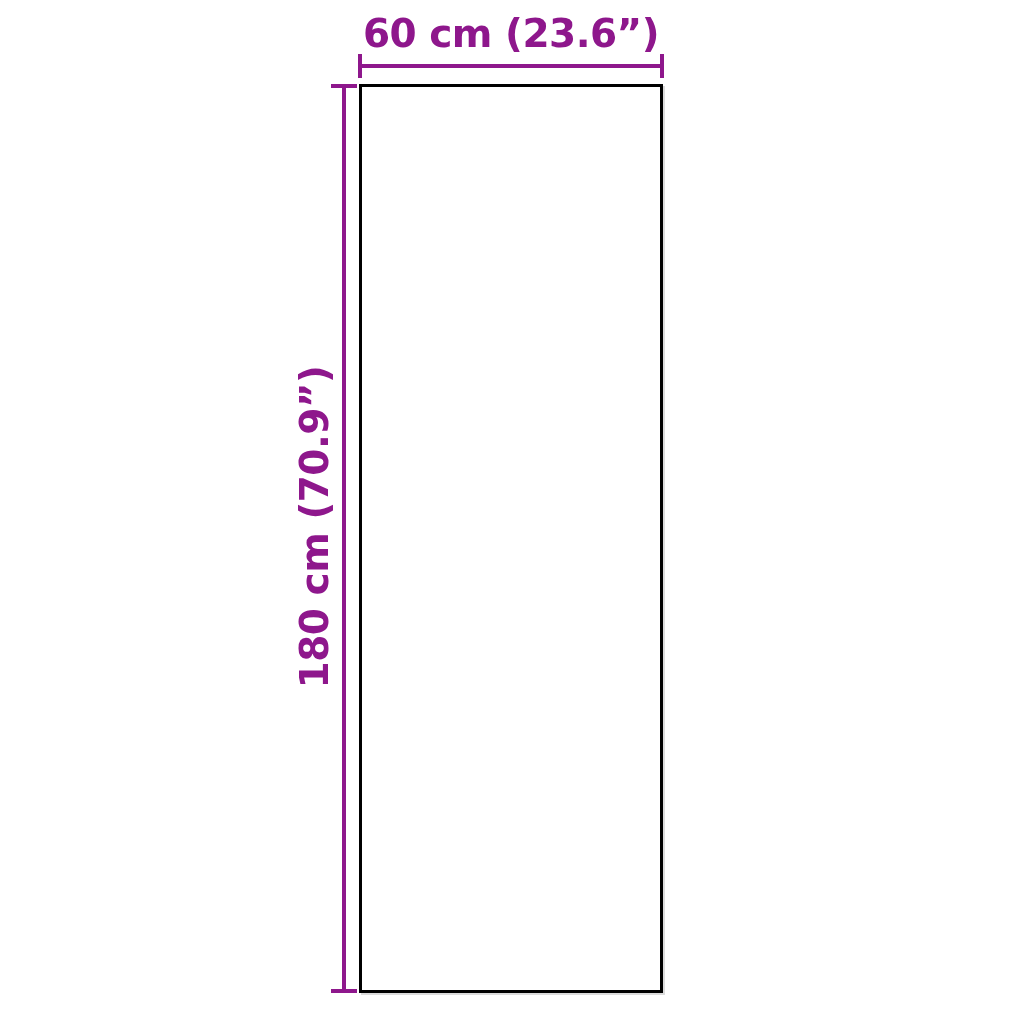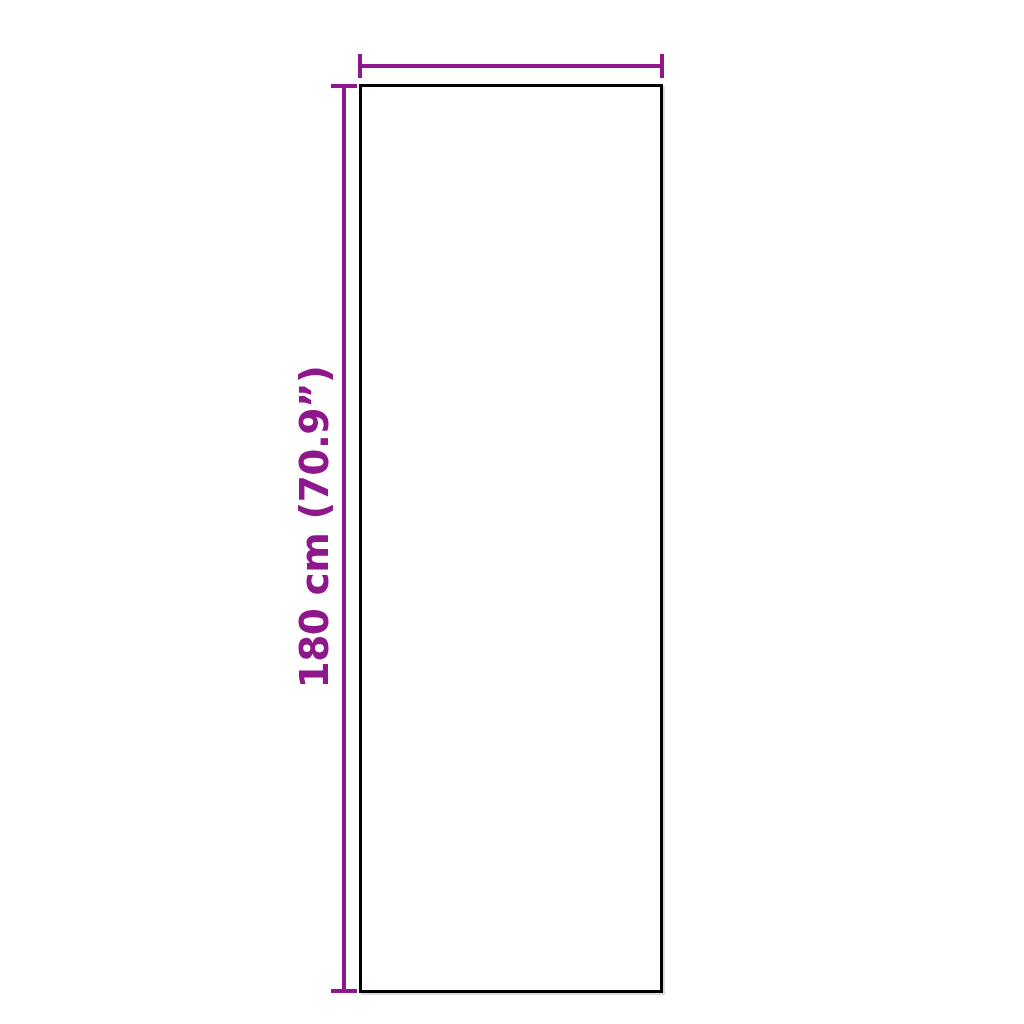--- a/index.html
+++ b/index.html
@@ -98,16 +98,17 @@
   <div class="dim-line-h">
     <span class="tick start"></span>
     <span class="tick end"></span>
   </div>
 
   <div class="dim-line-v">
     <span class="tick start"></span>
     <span class="tick end"></span>
   </div>
 
+  <div class="dim-label width-label">60 cm (23.6”)</div>
 
   <div class="dim-label height-label">180 cm (70.9”)</div>
 
 </div>
 
 </body></html>

